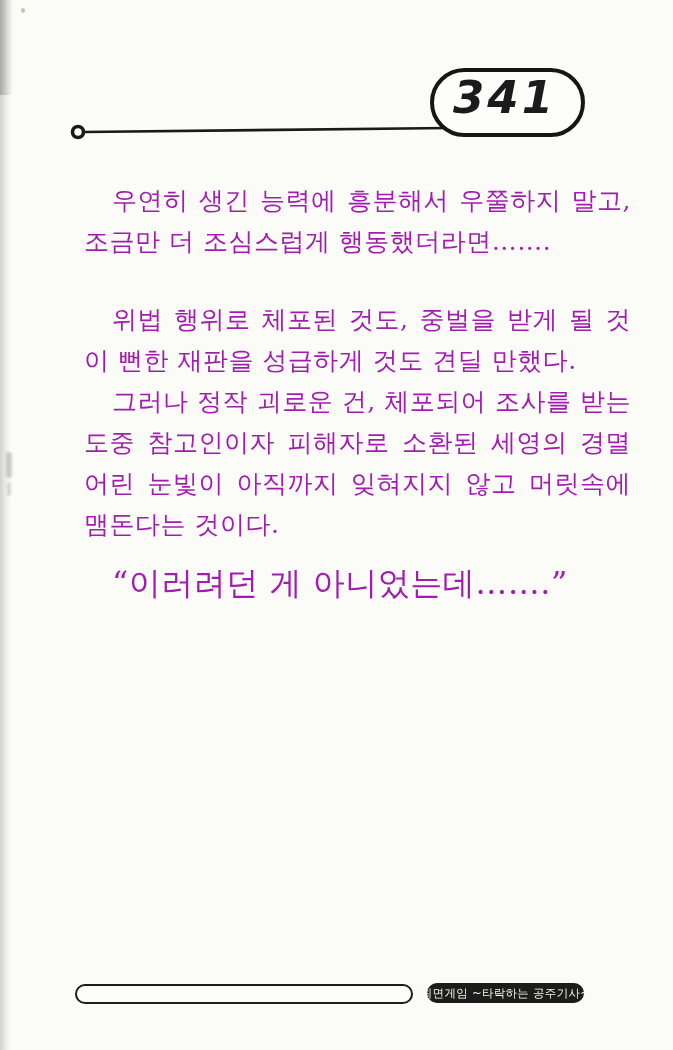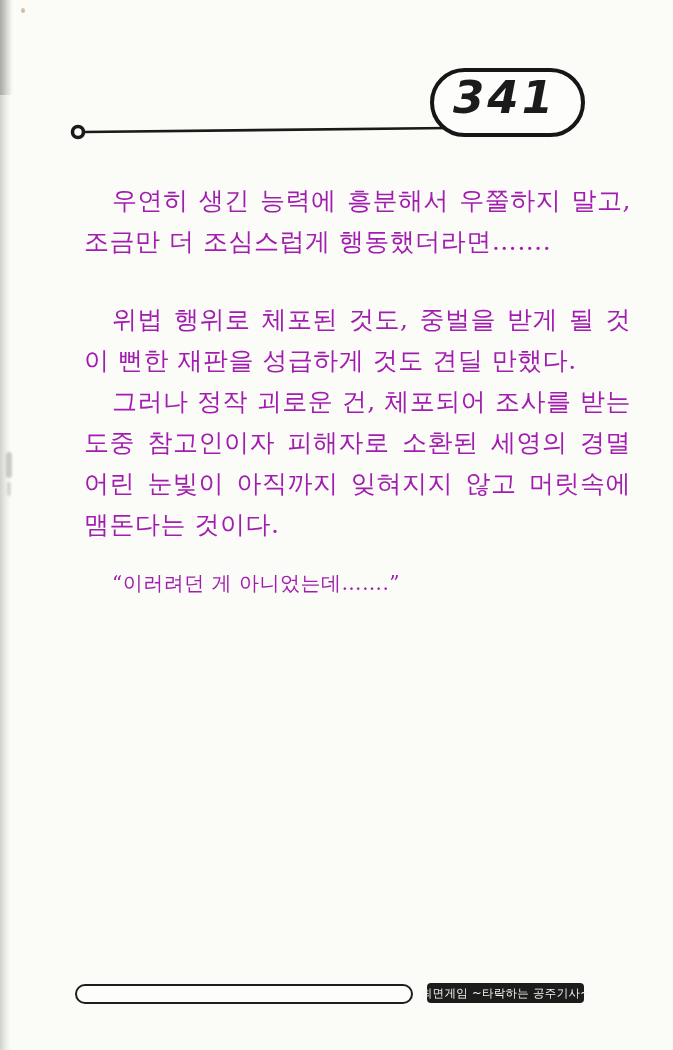--- a/index.html
+++ b/index.html
@@ -58,30 +58,30 @@
   
   .body-text {
     position: absolute; left: 48px; top: 180px; width: 547px;
     font-size: 25px; line-height: 41px; letter-spacing: 0.5px;
     text-align: justify; color: #a21caf; margin-left: 36px;
   }
   .body-text p { margin: 0; text-indent: 28px; }
   .gap-a { margin-top: 24px !important; }   
   .gap-b { margin-top: 18px !important; }   
   .gap-c { margin-top: 37px !important; }   
-  .dialogue.big { font-size: 20px; }
+  .dialogue.big { font-size: 32px; }
 
   
   .footer-box {
     position: absolute; left: 75px; top: 984px; width: 338px; height: 20px;
     background: #fdfdfb; border: 2.5px solid #1d1d1d; border-radius: 11px;
   }
   .footer-badge {
     position: absolute; left: 427px; top: 983px; width: 157px; height: 20px;
-    background: #1c1c1c; border-radius: 4px;
+    background: #1c1c1c; border-radius: 10px;
     display: flex; align-items: center; justify-content: center;
   }
   .footer-badge-label {
     font-family: "DejaVu Sans", "Liberation Sans", sans-serif;
     font-size: 11.5px; color: #f4f4f0; letter-spacing: 0.3px; white-space: nowrap;
   }
 </style>
 </head>
 <body>
 

